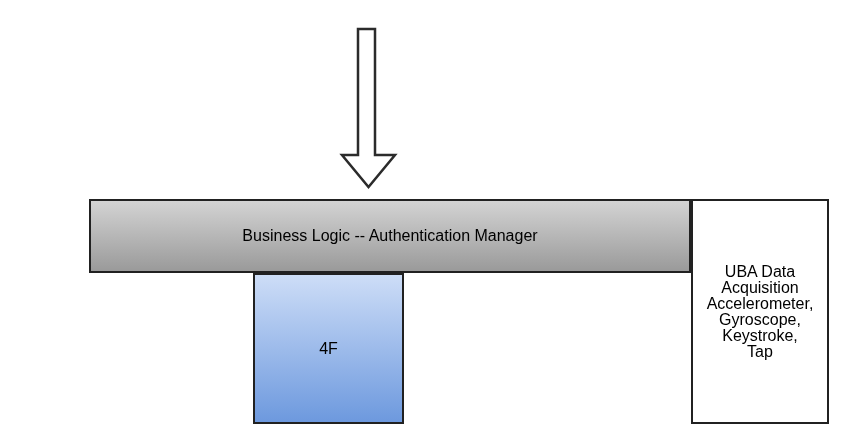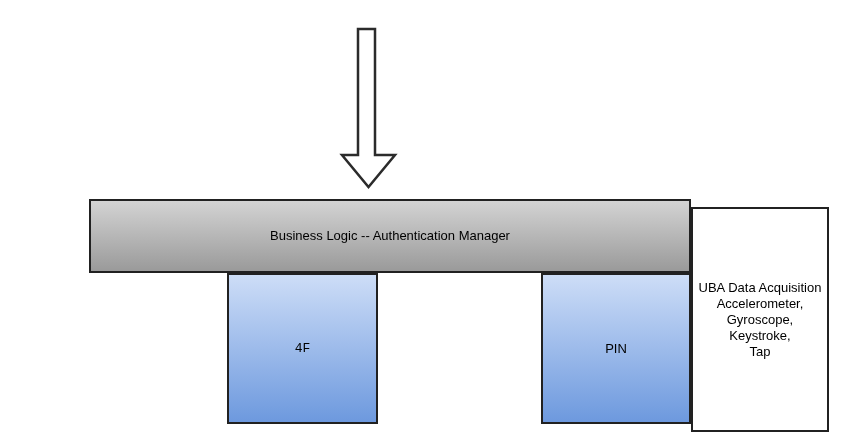--- a/index.html
+++ b/index.html
@@ -40,48 +40,47 @@
     height: 225px;
   }
   .box {
     position: absolute;
     box-sizing: border-box;
     border: 2px solid var(--border, #212121);
     display: flex;
     align-items: center;
     justify-content: flex-start;
     text-align: center;
-    font-size: 13px;
+    font-size: 16px;
     line-height: 16px;
   }
   .manager-box {
     left: 0; top: 0;
     width: 602px; height: 74px;
     background: linear-gradient(to bottom,
       var(--manager-gradient-top, #d3d3d3) 0%,
       var(--manager-gradient-bottom, #9a9a9a) 100%);
   }
   .auth-box {
     top: 74px;
     height: 151px;
     background: linear-gradient(to bottom,
       var(--authenticator-gradient-top, #cdddf7) 0%,
       var(--authenticator-gradient-bottom, #6d99de) 100%);
   }
   .auth-box.b0 { left: 0;     width: 150px; }
-  .auth-box.b1 { left: 138px; width: 151px; font-family: Liberation Mono, monospace; }
+  .auth-box.b1 { left: 164px; width: 151px; }
   .auth-box.b2 { left: 301px; width: 151px; }
   .auth-box.b3 { left: 452px; width: 150px; }
   .uba-panel {
     left: 602px; top: 0;
     width: 138px; height: 225px;
     background: var(--panel-background, #ffffff);
     white-space: pre-line;
     padding: 4px 2px;
-    margin-top: 8px;
   }
   .box-label {
     display: block;
     width: 100%;
   }
 </style>
 </head>
 <body>
 
 <div class="stage">
@@ -96,23 +95,20 @@
     <div class="box manager-box">
       <span class="box-label">Business Logic -- Authentication Manager</span>
     </div>
 
 
     <div class="box auth-box b1">
       <span class="box-label">4F</span>
     </div>
 
 
-    <div class="box auth-box b3">
-      <span class="box-label">PIN</span>
-    </div>
 
     <div class="box uba-panel">
       <span class="box-label">UBA Data Acquisition
 Accelerometer,
 Gyroscope, Keystroke,
 Tap</span>
     </div>
 
   </div>
 </div>

